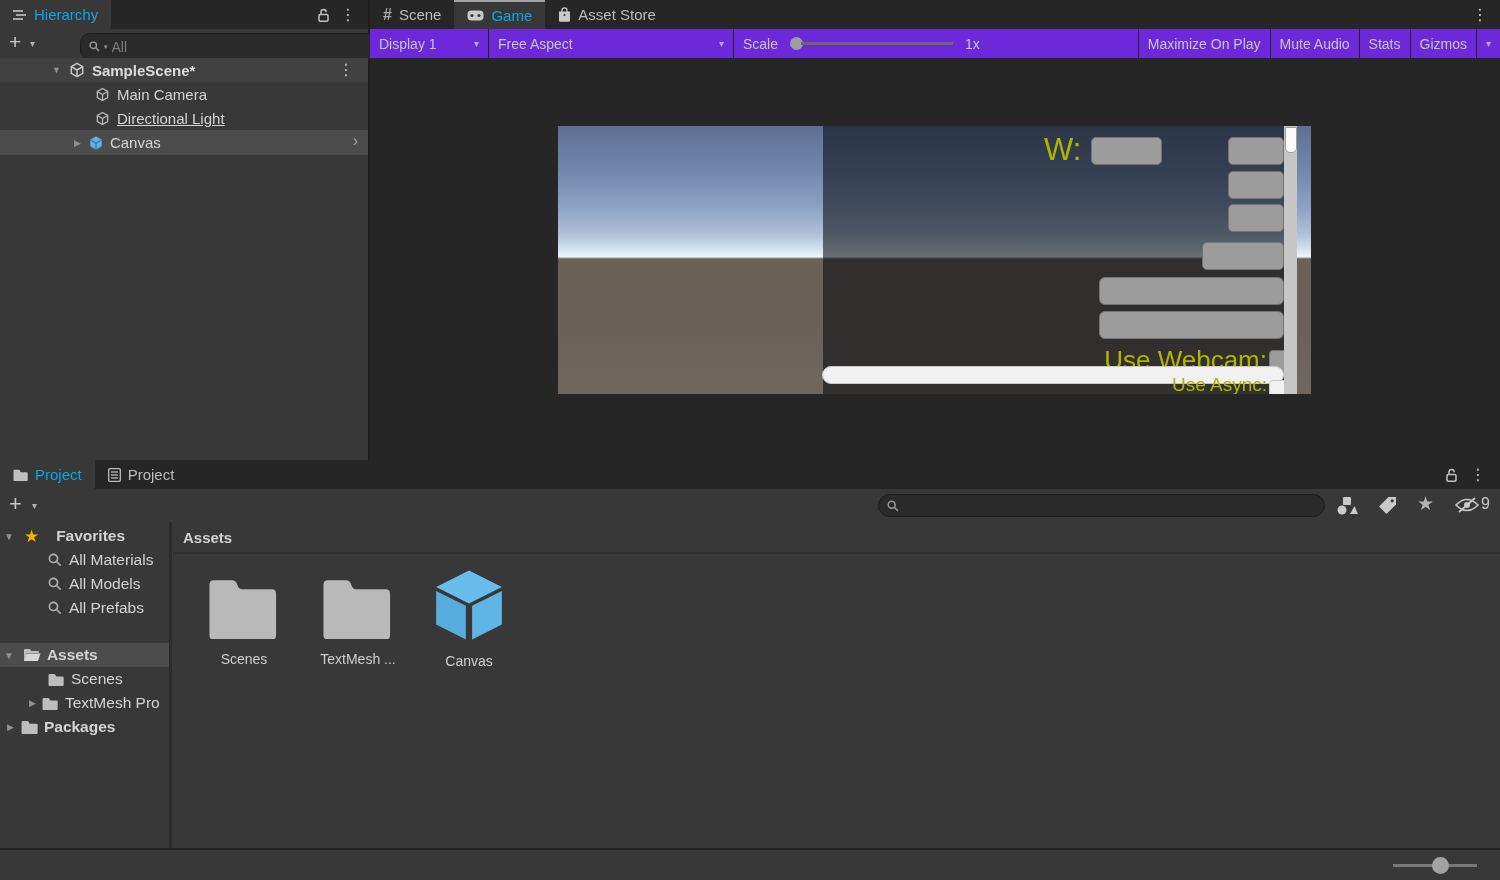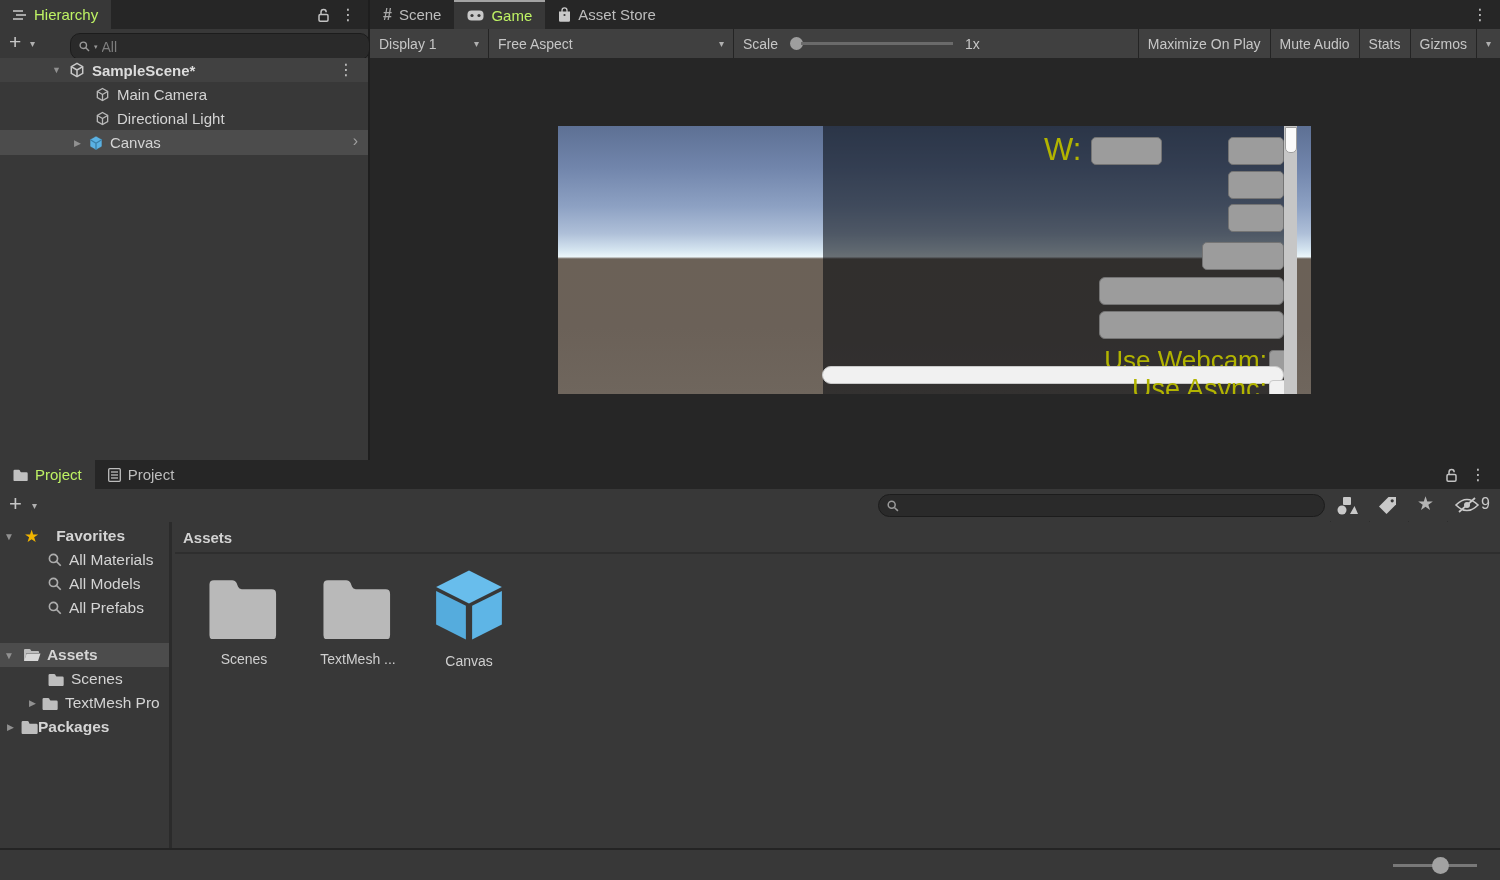--- a/index.html
+++ b/index.html
@@ -4,41 +4,41 @@
 <style>
   * { margin:0; padding:0; box-sizing:border-box; }
   html,body { width:1500px; height:880px; background:#262626; overflow:hidden;
               font-family:"Liberation Sans","DejaVu Sans",sans-serif; }
   .abs { position:absolute; }
   .page { position:relative; width:1500px; height:880px; background:#262626; }
 
   
   .tabbar { position:absolute; left:0; top:0; right:0; height:29px; background:#262626; display:flex; align-items:stretch; }
   .tab { display:flex; align-items:center; gap:7px; padding:0 13px; font-size:15px; color:#bdbdbd; cursor:default; }
-  .tab.active { background:#383838; color:#bef264; }
+  .tab.active { background:#383838; color:#0ea5e9; }
   .tab.focus-top { border-top:2px solid #a3a3a3; }
   .kebab { font-size:16px; color:#c2c2c2; line-height:29px; letter-spacing:0; }
   .icon-btn { display:flex; align-items:center; justify-content:center; }
   .caret { font-size:10px; color:#b0b0b0; }
   .tri { font-size:9px; color:#919191; }
 
   
   #hierarchy { left:0; top:0; width:370px; height:460px; background:#383838; border-right:2px solid #1e1e1e; }
   .h-toolbar { position:absolute; left:0; top:29px; width:100%; height:29px; background:#383838; }
   .searchbox { position:absolute; background:#2a2a2a; border:1px solid #1c1c1c; border-radius:10px;
                display:flex; align-items:center; padding:0 8px; gap:4px; }
   .searchbox input { background:transparent; border:none; outline:none; color:#cccccc; font-size:14px; width:100%;
                      font-family:"Liberation Sans",sans-serif; }
   .searchbox input::placeholder { color:#7e7e7e; }
   .hrow { position:absolute; left:0; width:100%; height:24px; display:flex; align-items:center; font-size:15px; color:#d4d4d4; }
   .hrow .lbl { white-space:nowrap; }
 
   
   #gamepanel { left:370px; top:0; width:1130px; height:460px; background:#262626; }
-  .g-toolbar { position:absolute; left:0; top:29px; width:100%; height:29px; background:#404040; display:flex; align-items:center; font-size:14px; color:#c6c6c6; }
+  .g-toolbar { position:absolute; left:0; top:29px; width:100%; height:29px; background:#6d28d9; display:flex; align-items:center; font-size:14px; color:#c6c6c6; }
   .tseg { height:100%; display:flex; align-items:center; padding:0 9px; white-space:nowrap; }
   .tsep { width:1px; height:100%; background:#242424; flex:0 0 1px; }
   .viewport { position:absolute; left:0; top:58px; width:1130px; height:402px; background:#262626; }
 
   .game-render { position:absolute; left:188px; top:68px; width:753px; height:268px; overflow:hidden;
     background:linear-gradient(180deg,#5d7094 0%,#7286ac 16%,#8da1c3 30%,#aebfd8 40%,#d3e3ef 46%,#ecf6fa 48.8%,#6b6157 49.6%,#6b6158 75%,#6f665d 100%); }
   .dark-overlay { position:absolute; left:265px; top:0; width:474px; height:268px; background:rgba(5,8,14,.57); }
   .gwidget { position:absolute; background:#9c9c9c; border:1px solid #747474; border-radius:5px; }
   .glabel { position:absolute; color:#b2b400; white-space:nowrap; }
   .white { background:#f1f1f1; border-color:#c9c9c9; }
@@ -83,21 +83,21 @@
             <path d="M4 7 V4.2 a2.6 2.6 0 0 1 5.2 0" fill="none" stroke="#c2c2c2" stroke-width="1.5"></path>
             <rect x="2" y="6.6" width="9" height="6.6" rx="1.2" fill="none" stroke="#c2c2c2" stroke-width="1.5"></rect>
           </svg>
       </span>
       <span class="abs kebab" style="right:12px; top:0;">⋮</span>
     </div>
 
     <div class="h-toolbar">
       <span class="abs" style="left:9px; top:1px; font-size:21px; color:#c6c6c6;">+</span>
       <span class="abs caret" style="left:30px; top:9px;">▾</span>
-      <div class="searchbox" style="left:70px; top:4px; width:300px; height:27px;">
+      <div class="searchbox" style="left:80px; top:4px; width:300px; height:27px;">
         <span class="icon-btn">
           <svg width="11" height="11" viewBox="0 0 11 11">
               <circle cx="4.3" cy="4.3" r="3.2" fill="none" stroke="#9a9a9a" stroke-width="1.4"></circle>
               <line x1="6.8" y1="6.8" x2="10" y2="10" stroke="#9a9a9a" stroke-width="1.4"></line>
             </svg>
         </span>
         <span style="font-size:7px; color:#9a9a9a;">▾</span>
         <input type="text" placeholder="All" style="">
       </div>
     </div>
@@ -117,21 +117,21 @@
     <div class="hrow" style="top:82px;">
       <span class="icon-btn" style="margin-left:95px;">
         <svg width="15" height="15" viewBox="0 0 16 16">
             <path d="M8 1.6 13.5 4.8 v6.4 L8 14.4 2.5 11.2 V4.8 Z" fill="none" stroke="#b9b9b9" stroke-width="1.4"></path>
             <path d="M8 14.4 V8 M2.5 4.8 8 8 M13.5 4.8 8 8" fill="none" stroke="#b9b9b9" stroke-width="1.4"></path>
           </svg>
       </span>
       <span class="lbl" style="margin-left:7px;">Main Camera</span>
     </div>
 
-    <div class="hrow" style="top:106px;">
+    <div class="hrow" style="top:106px;text-decoration:underline;">
       <span class="icon-btn" style="margin-left:95px;">
         <svg width="15" height="15" viewBox="0 0 16 16">
             <path d="M8 1.6 13.5 4.8 v6.4 L8 14.4 2.5 11.2 V4.8 Z" fill="none" stroke="#b9b9b9" stroke-width="1.4"></path>
             <path d="M8 14.4 V8 M2.5 4.8 8 8 M13.5 4.8 8 8" fill="none" stroke="#b9b9b9" stroke-width="1.4"></path>
           </svg>
       </span>
       <span class="lbl" style="margin-left:7px;">Directional Light</span>
     </div>
 
     <div class="hrow" style="top:130px; background:#4c4c4c; height:25px;">
@@ -228,21 +228,21 @@
         <div class="gwidget" style="left:644px; top:116px; width:82px; height:28px;"></div>
 
         <div class="gwidget" style="left:541px; top:151px; width:185px; height:28px; border-radius:6px;"></div>
         <div class="gwidget" style="left:541px; top:185px; width:185px; height:28px; border-radius:6px;"></div>
 
         <span class="glabel" style="right:44px; top:219px; font-size:26px;">Use Webcam:</span>
         <div class="gwidget" style="left:711px; top:224px; width:23px; height:27px; border-radius:4px;"></div>
 
         <div class="gwidget white" style="left:264px; top:240px; width:462px; height:18px; border-radius:9px;"></div>
 
-        <span class="glabel" style="right:44px; top:248px; font-size:27px;text-align:center;">Use Async:</span>
+        <span class="glabel" style="right:44px; top:248px; font-size:19px;text-align:center;">Use Async:</span>
         <div class="gwidget white" style="left:711px; top:254px; width:26px; height:22px; border-radius:4px;"></div>
 
         <div class="abs" style="left:726px; top:0; width:13px; height:268px; background:#c6c6c6;"></div>
         <div class="abs" style="left:727px; top:1px; width:12px; height:26px; background:#fafafa; border:1px solid #9e9e9e; border-radius:0 0 5px 5px;"></div>
       </div>
     </div>
   </section>
 
   <section class="abs" id="project">
     <div class="tabbar">
@@ -380,21 +380,21 @@
           </span>
           <span style="margin-left:7px;">TextMesh Pro</span>
         </div>
         <div class="srow bold" style="top:193px;">
           <span class="tri" style="margin-left:7px;">▶</span>
           <span class="icon-btn" style="margin-left:7px;">
             <svg width="17" height="14" viewBox="0 0 15 12">
                 <path d="M0.5 11 V2 q0-1.2 1.2-1.2 h4 q0.9 0 1.2 0.8 l0.4 1 q0.2 0.6 0.9 0.6 h5.3 q1.2 0 1.2 1.2 v6.6 q0 1.2-1.2 1.2 H1.7 q-1.2 0-1.2-1.2 Z" fill="#bdbdbd"></path>
               </svg>
           </span>
-          <span style="">Packages</span>
+          <span style="margin-left:6px;">Packages</span>
         </div>
       </div>
 
       <div class="grid">
         <div class="grid-header">
           <span style="margin-left:8px; font-size:15px; font-weight:bold; color:#d2d2d2;">Assets</span>
         </div>
 
         <div class="asset-item" style="left:31px; top:55px;">
           <span class="icon-btn" style="display:inline-block;">

